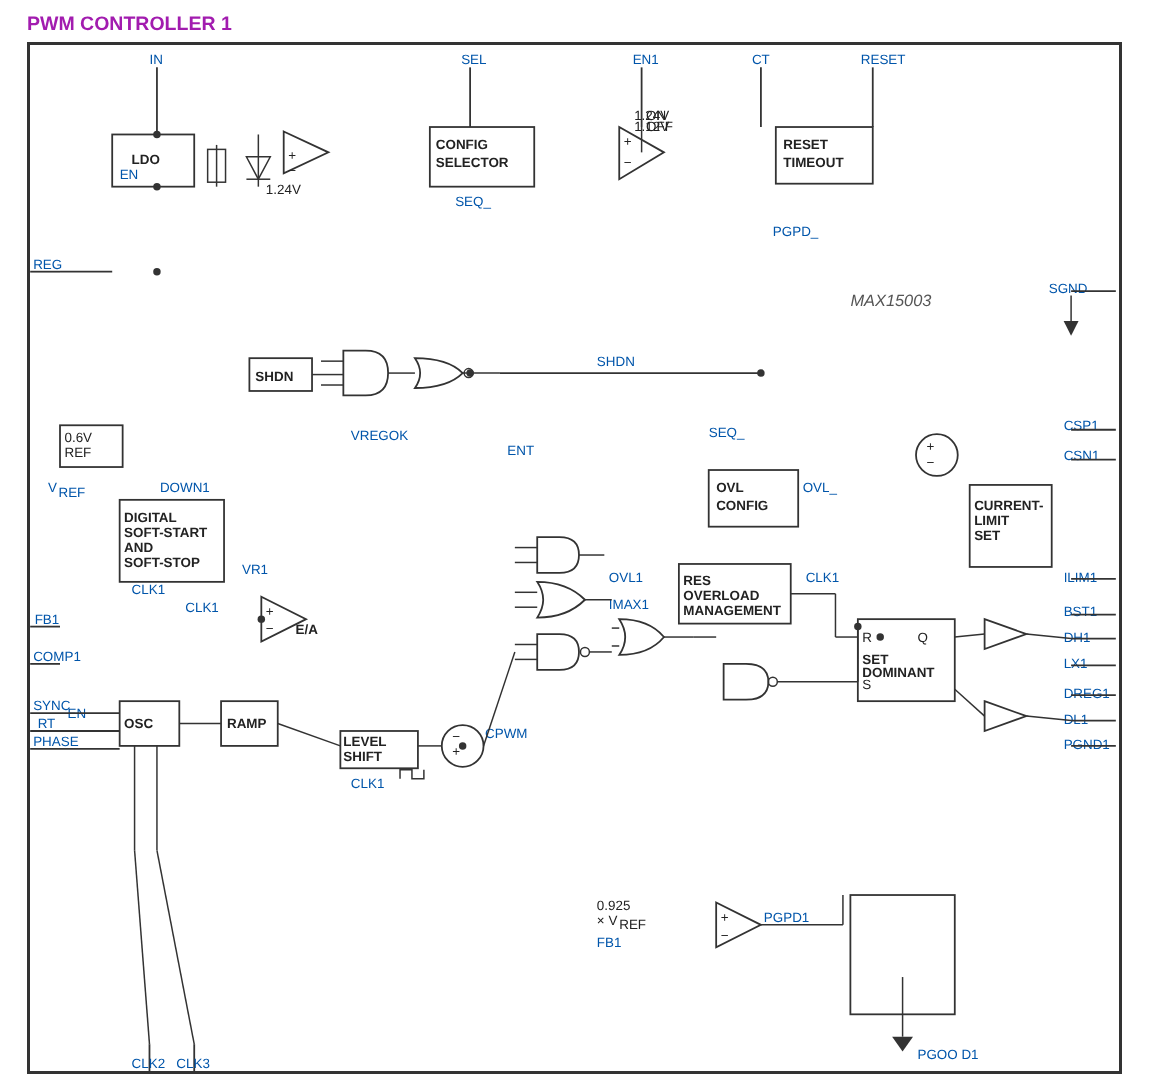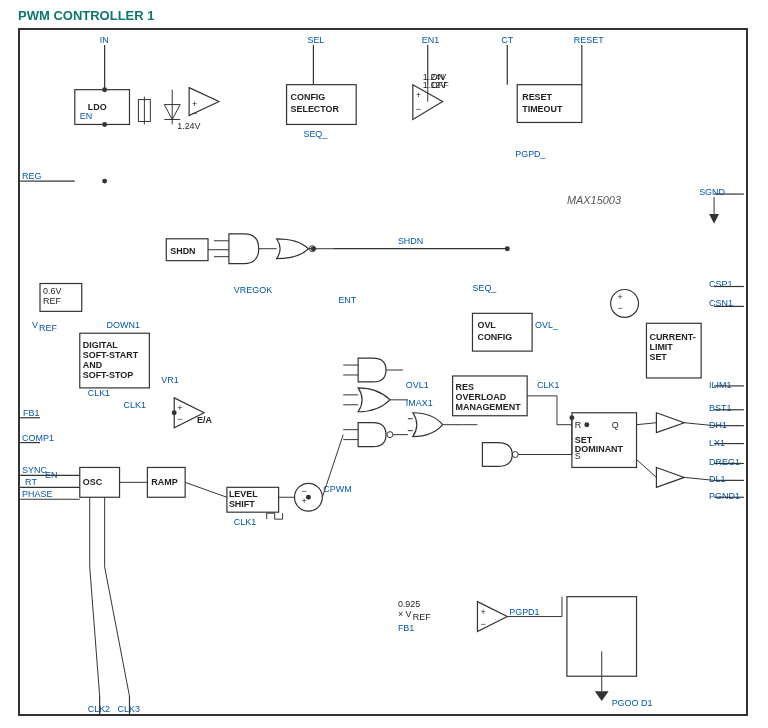--- a/index.html
+++ b/index.html
@@ -15,21 +15,21 @@
       height: 728px;
       background: #fff;
       position: relative;
     }
     .main-title {
       position: absolute;
       top: 8px;
       left: 18px;
       font-size: 13px;
       font-weight: bold;
-      color: #0f766e;
+      color: #a21caf;
     }
     .schematic-border {
       position: absolute;
       top: 28px;
       left: 18px;
       width: 730px;
       height: 688px;
       border: 2px solid #333;
       background: #fff;
     }

